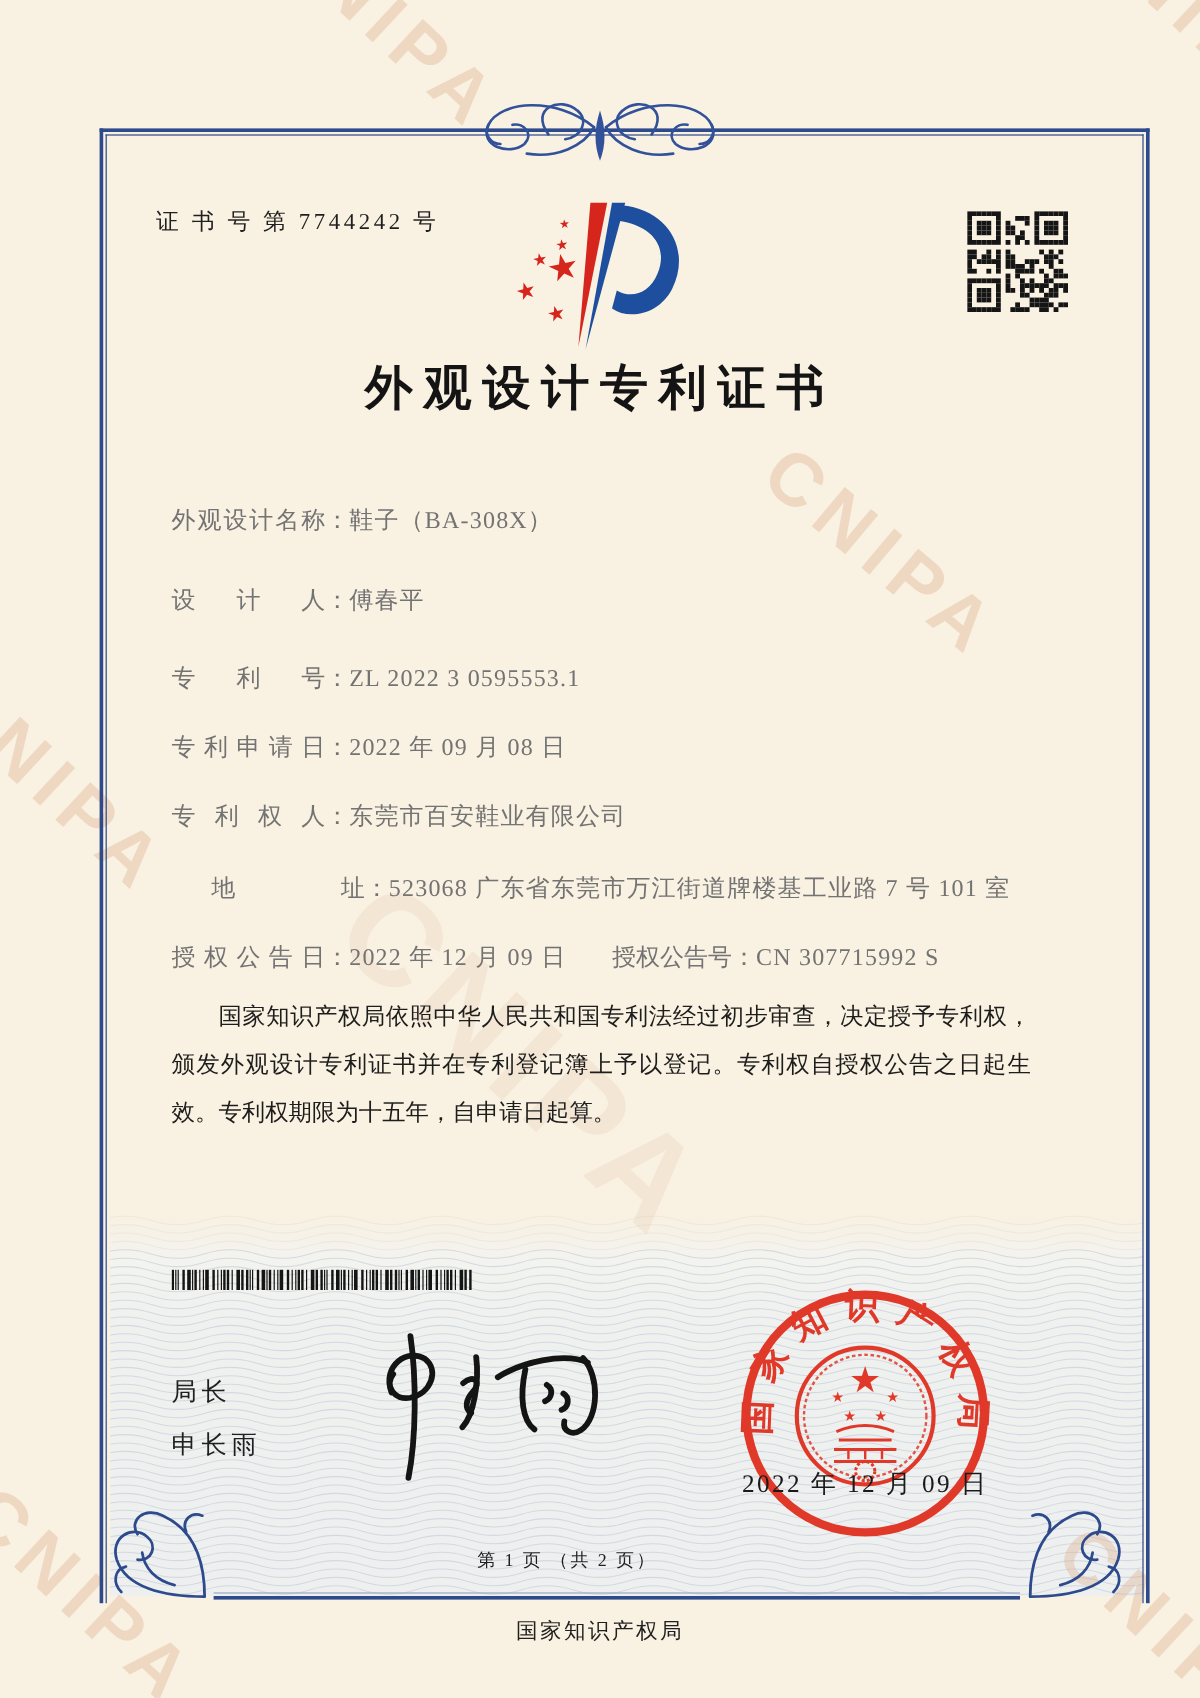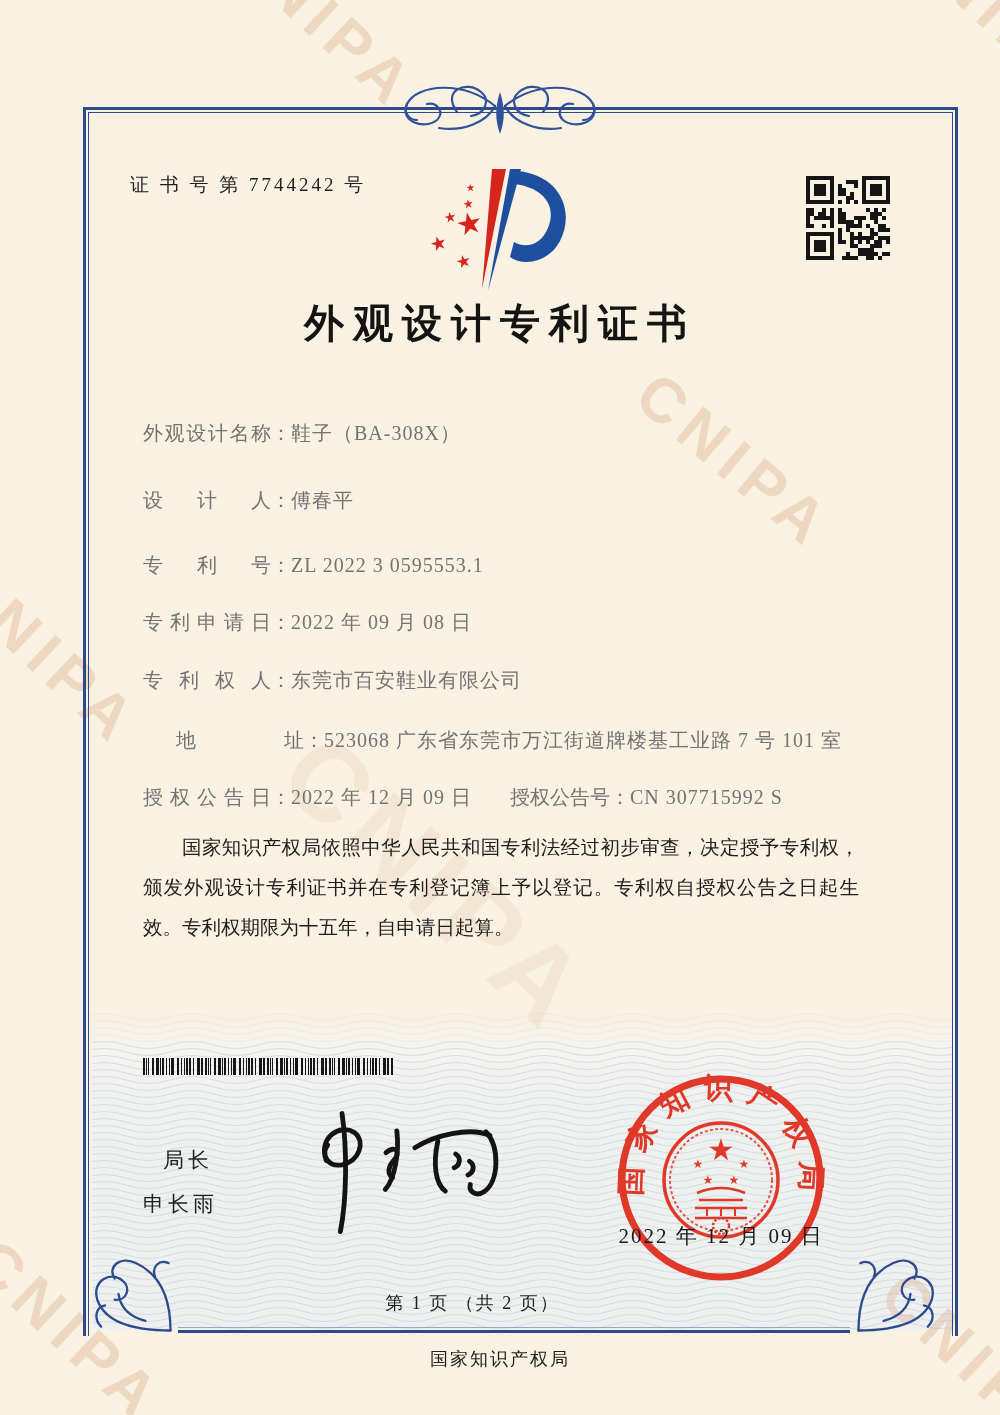--- a/index.html
+++ b/index.html
@@ -70,29 +70,29 @@
   .r5{top:667px;}.r6{top:727px;margin-left:33px;}.r7{top:784px;}
   .grant-group{position:absolute;left:367px;top:0;white-space:nowrap;}
   
   .body-text{
     position:absolute;left:143px;top:828px;width:716px;z-index:5;
     font-size:19.5px;line-height:40px;text-align:justify;color:#1d1d1d;
   }
   .body-text p{margin:0;text-indent:2em;}
   
   .barcode{position:absolute;left:143px;top:1058px;z-index:5;}
-  .signer-title{position:absolute;left:143px;top:1146px;font-size:21px;letter-spacing:4px;z-index:5;margin-left:20px;}
+  .signer-title{position:absolute;left:143px;top:1146px;font-size:21px;letter-spacing:4px;z-index:5;}
   .signer-name{position:absolute;left:143px;top:1190px;font-size:21px;letter-spacing:4px;z-index:5;}
   .signature{position:absolute;left:282px;top:1096px;z-index:5;transform:rotate(-2deg);}
   .seal{position:absolute;left:611px;top:1068px;width:220px;height:220px;z-index:5;opacity:.95;}
   .seal-date{
     position:absolute;left:605px;top:1222px;width:232px;text-align:center;z-index:6;
     font-size:21px;letter-spacing:2px;color:#1a1a1a;white-space:nowrap;
   }
-  .page-info{position:absolute;left:0;top:1291px;width:945px;text-align:center;font-size:18px;letter-spacing:2px;z-index:5;}
+  .page-info{position:absolute;left:0;top:1291px;width:945px;text-align:center;font-size:15px;letter-spacing:2px;z-index:5;}
   .footer-note{position:absolute;left:0;top:1347px;width:1000px;text-align:center;font-size:18px;letter-spacing:2px;z-index:5;}
 </style>
 </head>
 <body>
 
 <span class="wm wm1">CNIPA</span>
 <span class="wm wm2">CNIPA</span>
 <span class="wm wm3">CNIPA</span>
 <span class="wm wm4">CNIPA</span>
 <span class="wm wm5">CNIPA</span>

